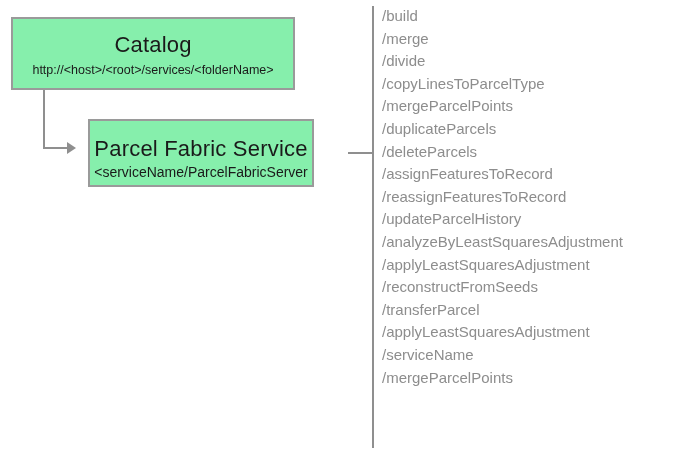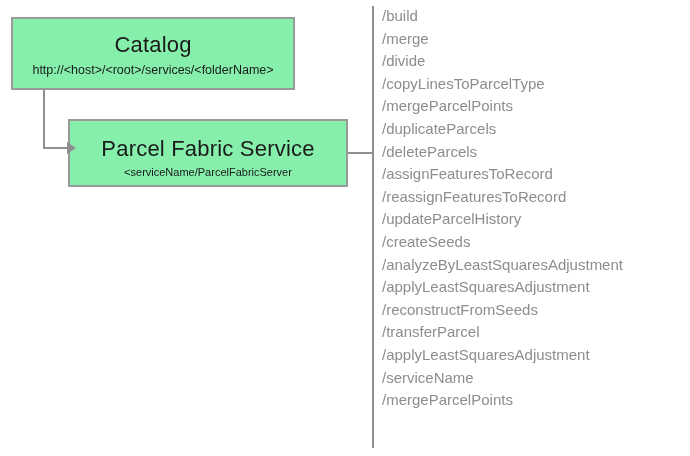--- a/index.html
+++ b/index.html
@@ -53,29 +53,29 @@
     top: 17px;
     width: 284px;
     height: 73px;
     padding-top: 2px;
   }
   #catalog-node .node-subtitle {
     margin-top: 4px;
   }
 
   #parcel-fabric-node {
-    left: 68px;
+    left: 88px;
     top: 119px;
-    width: 280px;
+    width: 226px;
     height: 68px;
     padding-top: 9px;
   }
   #parcel-fabric-node .node-subtitle {
     margin-top: 2px;
-    font-size: 11px;
+    font-size: 14px;
   }
 
   
   .connector {
     position: absolute;
     background: #8f8f8f;
   }
   
   #conn-vertical {
     left: 43px;
@@ -157,21 +157,20 @@
       <li>/build</li>
       <li>/merge</li>
       <li>/divide</li>
       <li>/copyLinesToParcelType</li>
       <li>/mergeParcelPoints</li>
       <li>/duplicateParcels</li>
       <li>/deleteParcels</li>
       <li>/assignFeaturesToRecord</li>
       <li>/reassignFeaturesToRecord</li>
       <li>/updateParcelHistory</li>
-      <li>/createSeeds</li>
       <li>/analyzeByLeastSquaresAdjustment</li>
       <li>/applyLeastSquaresAdjustment</li>
       <li>/reconstructFromSeeds</li>
       <li>/transferParcel</li>
       <li>/applyLeastSquaresAdjustment</li>
       <li>/serviceName</li>
       <li>/mergeParcelPoints</li>
     </ul>
 
 </div>

